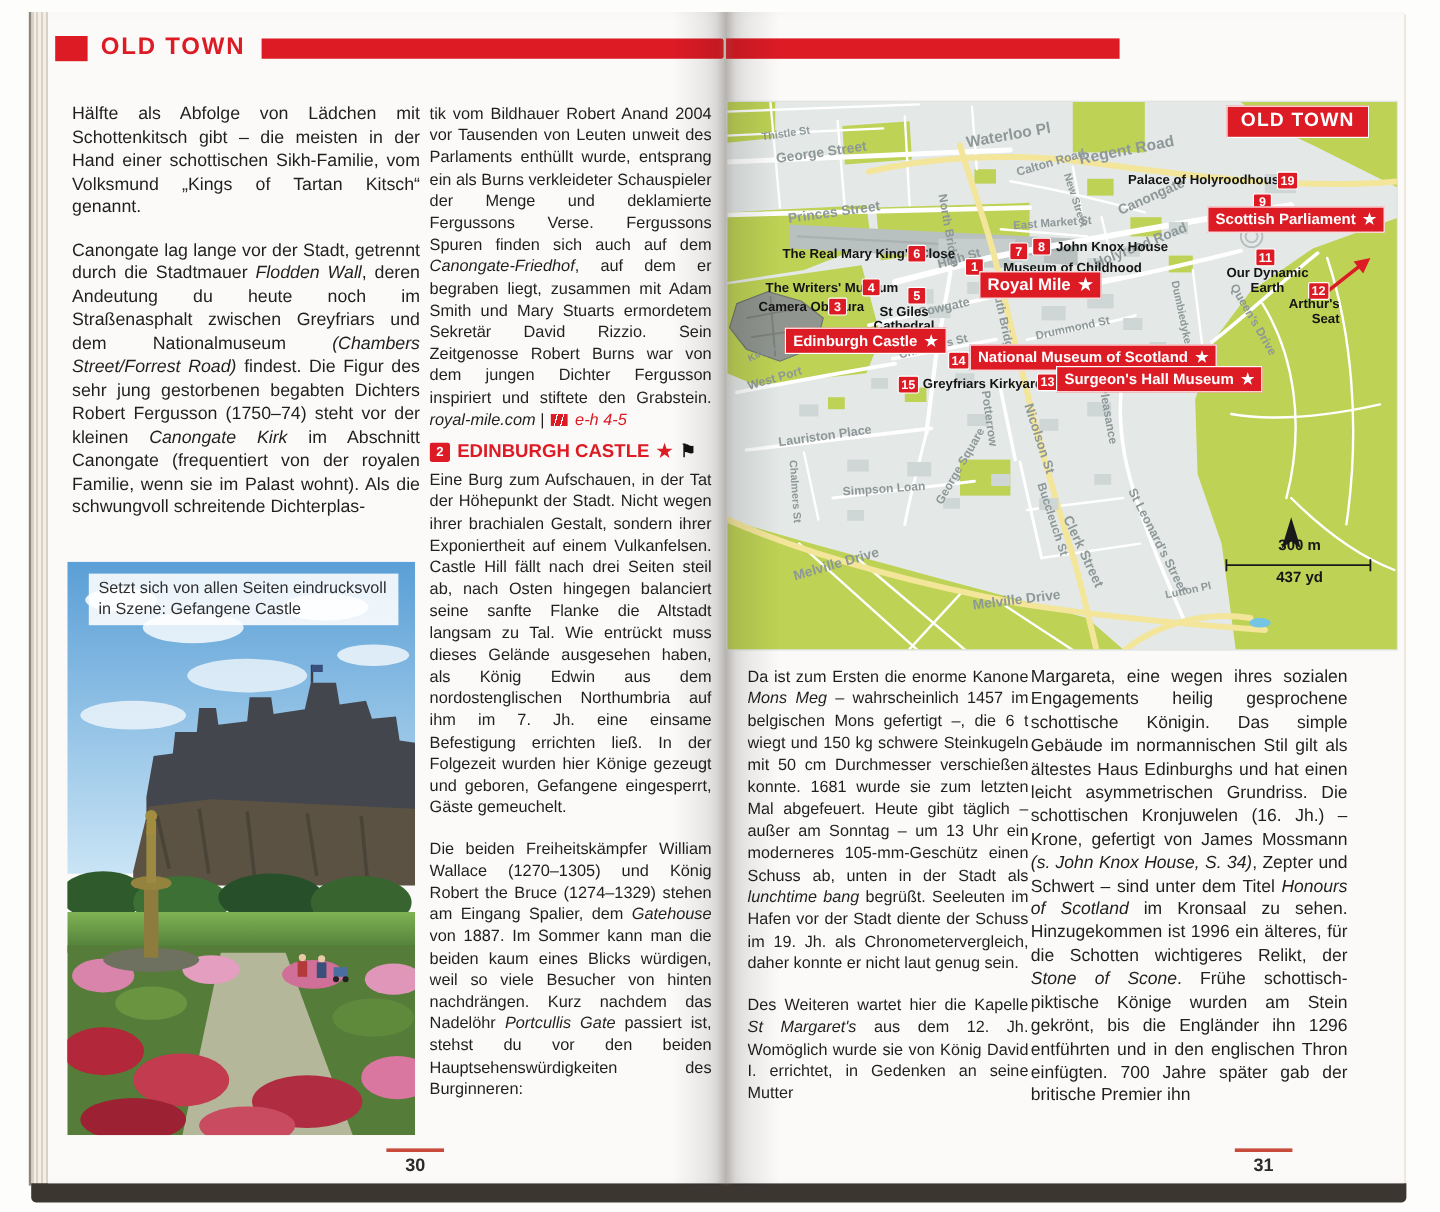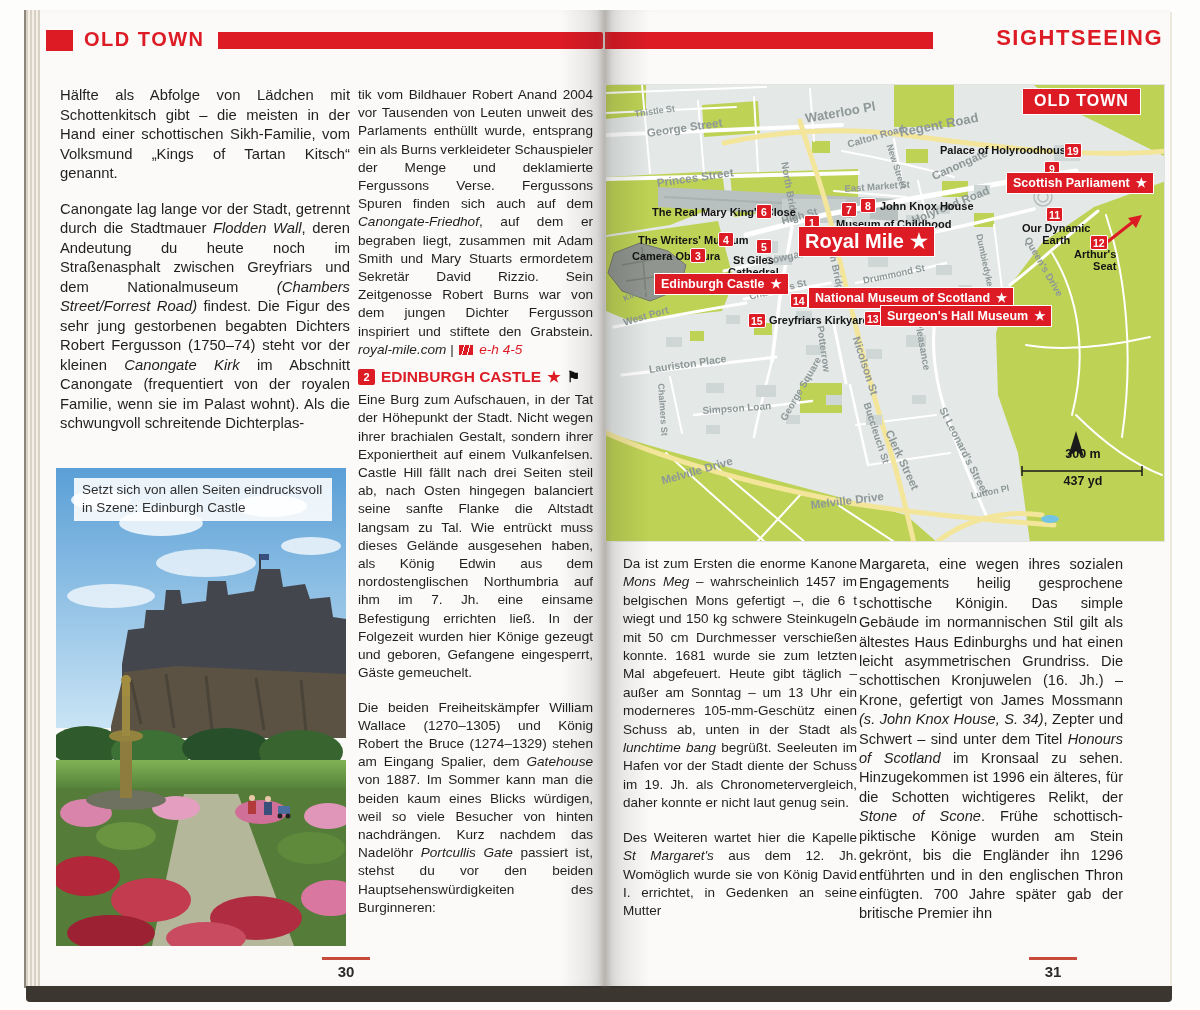--- a/index.html
+++ b/index.html
@@ -143,21 +143,21 @@
         <rect x="66" y="216" width="8" height="12" fill="#a28c3f"></rect>
 
         <circle cx="196" cy="330" r="3" fill="#e8c9a8"></circle>
           <rect x="192" y="333" width="8" height="13" fill="#b23a3a"></rect>
         <circle cx="212" cy="331" r="3" fill="#e8c9a8"></circle>
           <rect x="208" y="334" width="8" height="13" fill="#3a4f7a"></rect>
         <rect x="222" y="338" width="12" height="8" fill="#4a6ea0"></rect>
           <circle cx="224" cy="348" r="2.5" fill="#222"></circle>
           <circle cx="232" cy="348" r="2.5" fill="#222"></circle>
       </svg>
-      <div class="caption">Setzt sich von allen Seiten eindrucksvoll in Szene: Edinburgh Castle</div>
+      <div class="caption">Setzt sich von allen Seiten eindrucksvoll in Szene: Gefangene Castle</div>
     </div>
 
     <div class="colB">
       <p class="just">tik vom Bildhauer Robert Anand 2004 vor Tausenden von Leuten unweit des Parlaments enthüllt wurde, entsprang ein als Burns verkleideter Schauspieler der Menge und deklamierte Fergussons Verse. Fergussons Spuren finden sich auch auf dem <i>Canongate-Friedhof</i>, auf dem er begraben liegt, zusammen mit Adam Smith und Mary Stuarts ermordetem Sekretär David Rizzio. Sein Zeitgenosse Robert Burns war von dem jungen Dichter Fergusson inspiriert und stiftete den Grabstein. <i>royal-mile.com</i> | <span class="map-ref-icon"></span><i class="red"> e-h 4-5</i></p>
       <h3 class="art-head">
         <span class="head-badge">2</span>
         <span class="head-title">EDINBURGH CASTLE</span>
         <span class="head-star">★</span>
         <span class="head-flag">⚑</span>
       </h3>
@@ -166,21 +166,20 @@
     </div>
 
     <div class="pgnum pl">
       <div class="pg-line"></div>
       <div class="pg-no">30</div>
     </div>
   </div>
 
   <div class="page page-right">
     <div class="hdr-bar-r"></div>
-    <div class="hdr-title-r">SIGHTSEEING</div>
 
     <div class="map">
       <svg class="map-base" width="560" height="458" viewBox="0 0 560 458">
         <rect width="560" height="458" fill="#e4e8e7"></rect>
 
         <g fill="#bed255">
           <polygon points="0,0 40,0 40,30 0,34"></polygon>
           <polygon points="96,20 152,16 154,48 98,52"></polygon>
           <rect x="288" y="0" width="60" height="42"></rect>
           <polygon points="428,0 560,0 560,72 492,38 446,16"></polygon>
@@ -339,21 +338,21 @@
           <div class="ml ml-badge" style="left: 440px; top: 122px;">11</div>
           <div class="ml ml-poi" style="left: 416px; top: 138px; text-align: center;">Our Dynamic
 Earth</div>
           <div class="ml ml-badge" style="left: 484px; top: 150px;">12</div>
           <div class="ml ml-poi" style="left: 468px; top: 164px; text-align: right;">Arthur's
 Seat</div>
           <div class="ml ml-badge" style="left: 184px; top: 208px;">14</div>
           <div class="ml ml-badge" style="left: 142px; top: 228px;">15</div>
           <div class="ml ml-poi" style="left: 163px; top: 230px;">Greyfriars Kirkyard</div>
           <div class="ml ml-badge" style="left: 258px; top: 226px;">13</div>
-          <div class="ml ml-redbox" style="left: 192px; top: 141px; font-size: 20px;">Royal Mile<span class="star">★</span></div>
+          <div class="ml ml-redbox" style="left: 210px; top: 141px; font-size: 14px;">Royal Mile<span class="star">★</span></div>
           <div class="ml ml-redbox" style="left: 48px; top: 188px;">Edinburgh Castle<span class="star">★</span></div>
           <div class="ml ml-redbox" style="left: 400px; top: 87px;">Scottish Parliament<span class="star">★</span></div>
           <div class="ml ml-redbox" style="left: 202px; top: 202px;">National Museum of Scotland<span class="star">★</span></div>
           <div class="ml ml-redbox" style="left: 274px; top: 220px;">Surgeon's Hall Museum<span class="star">★</span></div>
           <div class="ml ml-titlebox" style="left: 416px; top: 3px;">OLD TOWN</div>
         </div>
       <div class="scale-m">300 m</div>
       <div class="scale-yd">437 yd</div>
     </div>
 

